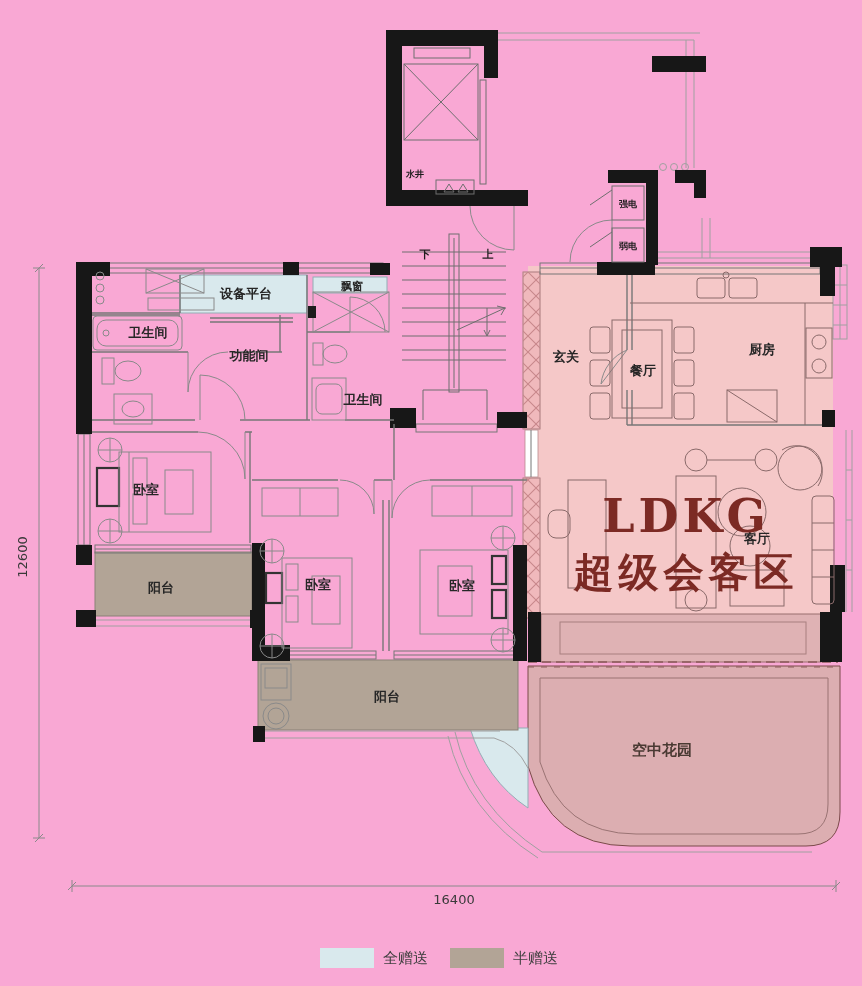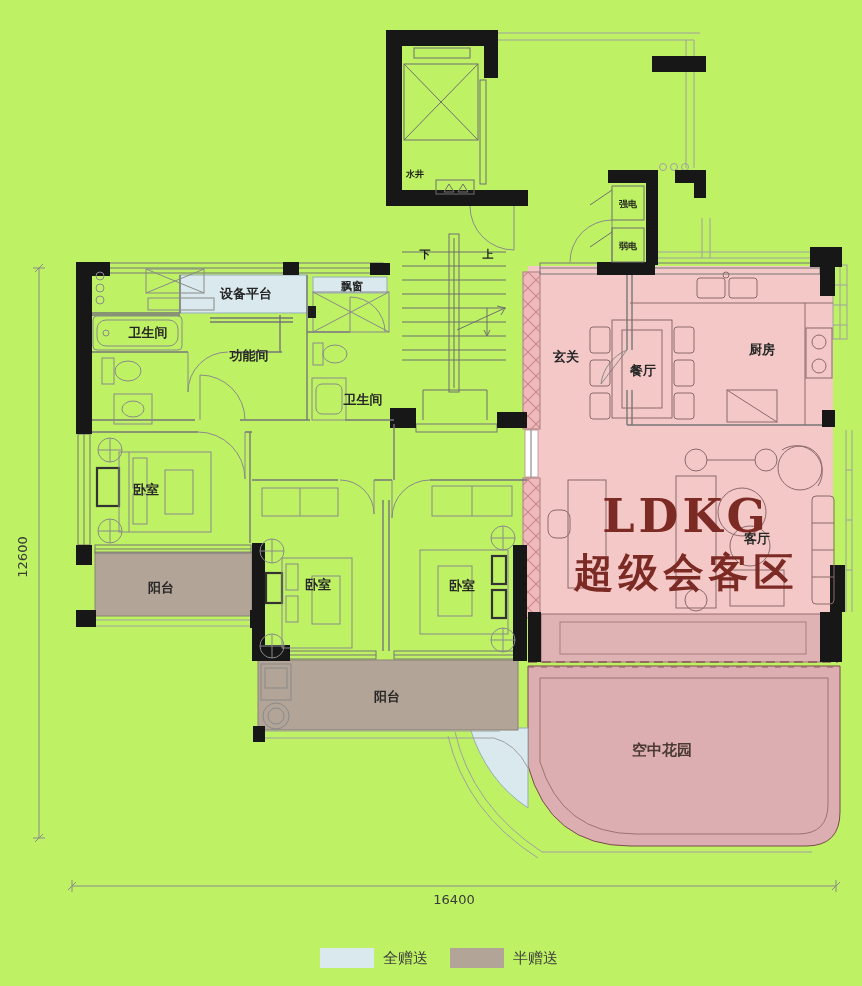--- a/index.html
+++ b/index.html
@@ -2,21 +2,21 @@
 <html style="--highlight-pink: #f5c8c8; --gift-balcony-pink: #dfb2b4; --sky-garden-pink: #dcaeb1; --full-gift-blue: #d9e9ed; --half-gift-tan: #b2a496; --wall-black: #171717; --highlight-text-red: #7c2a24;"><head>
 <meta charset="utf-8">
 <style>
   :root{
     --pink:#f5c8c8; --pinkdark:#dfb2b4; --pinkdark2:#dcaeb1;
     --blue:#d9e9ed; --tan:#b2a496; --wall:#171717; --line:#777;
     --faint:#a0a0a0; --red:#7c2a24; --hatch:#f0b9bc; --hatchline:#c8878b;
     --label:#262626; --dim:#3a3a3a; --garden-label:#4a3a33;
   }
   html,body{margin:0;padding:0;background:#ffffff;}
-  .stage{position:relative;width:862px;height:986px;background:#bef264;overflow:hidden;
+  .stage{position:relative;width:862px;height:986px;background:#f9a8d4;overflow:hidden;
          font-family:"DejaVu Sans","Liberation Sans",sans-serif;}
   svg{position:absolute;left:0;top:0;}
   .room-label{font-size:13px;font-weight:bold;fill:var(--label);}
   .room-label.sm{font-size:11px;}
   .tiny-label{font-size:9px;font-weight:bold;fill:#1c1c1c;}
   .stair-label{font-size:11px;font-weight:bold;fill:#1c1c1c;}
   .dim-label{font-size:13px;fill:var(--dim);font-weight:normal;}
   .ldkg-title{font-family:"DejaVu Serif","Liberation Serif",serif;font-size:46px;
               font-weight:bold;fill:var(--red);letter-spacing:4px;}
   .ldkg-sub{font-family:"DejaVu Serif","Liberation Serif",serif;font-size:40px;

